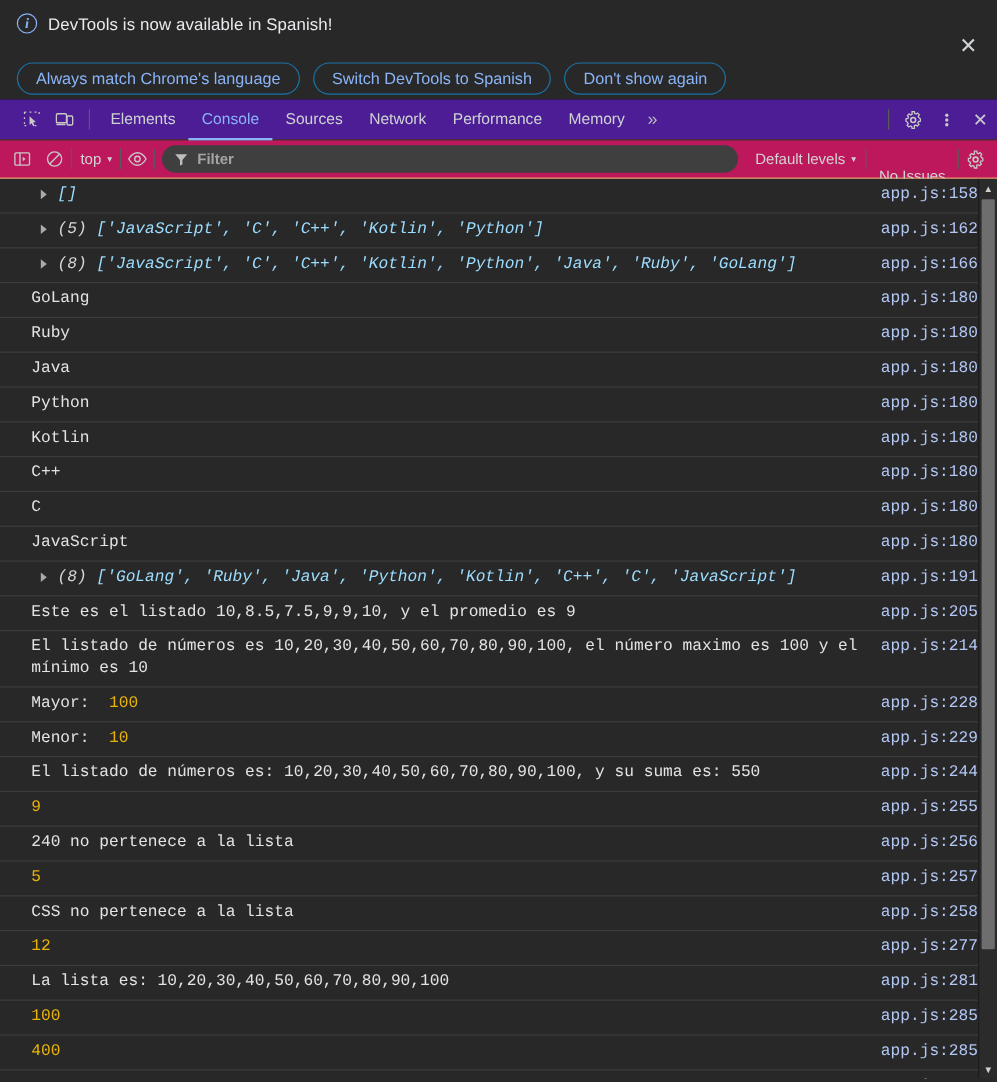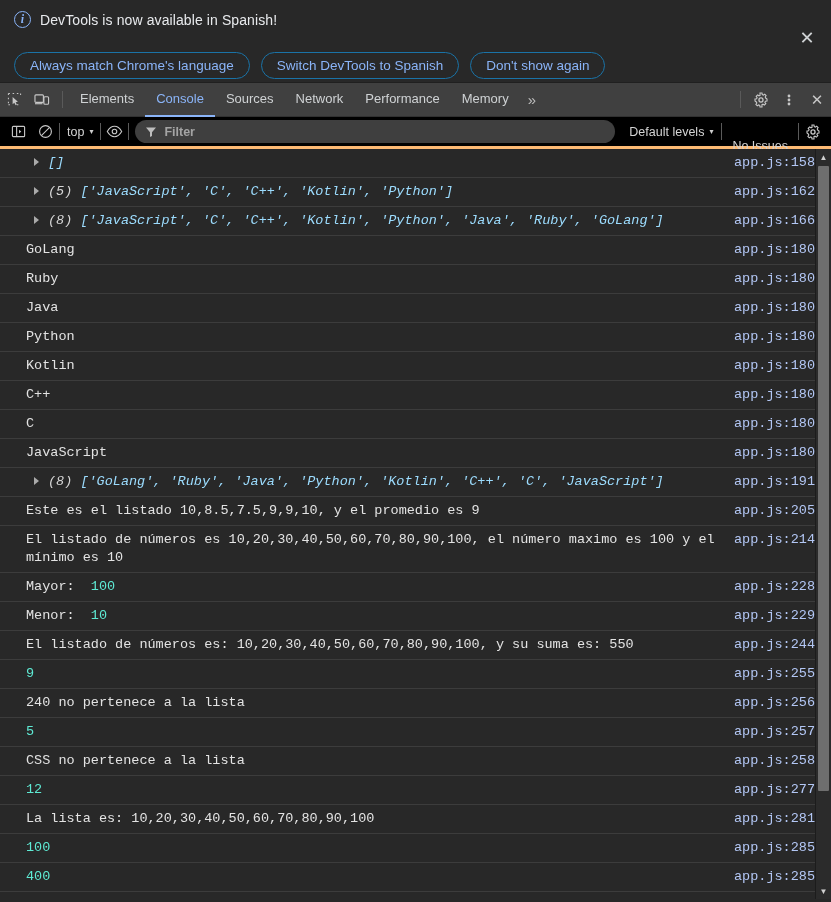--- a/index.html
+++ b/index.html
@@ -69,23 +69,23 @@
     text-align: center;
     cursor: pointer;
     font-family: "Liberation Sans", sans-serif;
   }
 
   
   .tabbar {
     display: flex;
     align-items: center;
     height: 34px;
-    background: #404040;
+    background: #4c1d95;
     border-top: 1px solid #202020;
-    padding-left: 0;
+    padding-left: 12px;
   }
   .tb-icon {
     width: 28px; height: 26px;
     display: flex; align-items: center; justify-content: center;
     color: #c8c8c8;
     cursor: pointer;
   }
   .tb-sep {
     width: 1px; height: 17px;
     background: #5a5a5a;
@@ -113,23 +113,23 @@
     display: flex; align-items: center; height: 34px;
     letter-spacing: -2px;
   }
   .spacer { flex: 1; }
 
   
   .filterbar {
     display: flex;
     align-items: center;
     height: 33px;
-    background: #000000;
+    background: #be185d;
     border-top: 1px solid #313131;
-    border-bottom: 3px solid #fdba74;
+    border-bottom: 1px solid #fdba74;
     padding: 0 5px;
     gap: 0;
   }
   .fb-icon {
     width: 27px; height: 25px;
     display: flex; align-items: center; justify-content: center;
     color: #c8c8c8;
     cursor: pointer;
   }
   .ctx-select {
@@ -208,21 +208,21 @@
   .msg {
     flex: 1;
     color: #e3e3e3;
     white-space: pre-wrap;
     word-break: break-word;
     padding-right: 8px;
   }
   .row.has-arrow .msg { padding-left: 22px; }
   .msg .arr { color: #9cdcfe; font-style: italic; }
   .msg .cnt { color: #d6d6d6; font-style: italic; }
-  .msg .num { color: #5eead4; }
+  .msg .num { color: #eab308; }
   .src {
     color: #b3c7f5;
     font-size: 13.5px;
     font-family: "Liberation Mono", monospace;
     white-space: nowrap;
     cursor: pointer;
     flex: 0 0 auto;
   }
 
   

